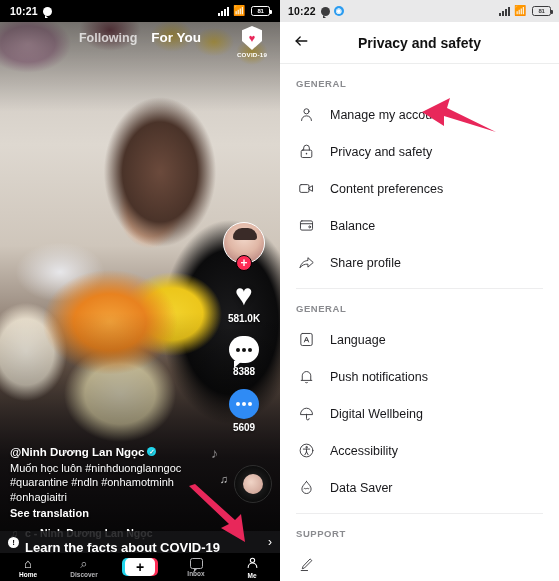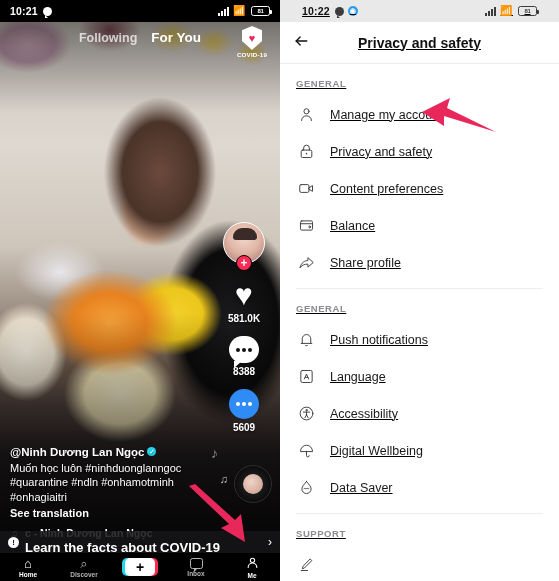--- a/index.html
+++ b/index.html
@@ -1,21 +1,21 @@
 <!DOCTYPE html>
 <html><head>
 <meta charset="utf-8">
 <style>
   * { box-sizing: border-box; margin: 0; padding: 0; }
   html, body {
     width: 559px; height: 581px;
     font-family: "Liberation Sans", sans-serif;
     overflow: hidden; background: #000;
   }
-  .screen { position: relative; width: 559px; height: 581px; display: flex; text-decoration: underline; }
+  .screen { position: relative; width: 559px; height: 581px; display: flex; }
 
   
   .phone-left {
     position: relative; width: 280px; height: 581px;
     background: #000; overflow: hidden;
   }
   .statusbar-l {
     position: relative; height: 22px; background: #000; color: #fff;
     display: flex; align-items: center; padding: 0 10px; z-index: 40;
     font-size: 10px;
@@ -164,21 +164,21 @@
     background:#20d5ec;border-radius:5px 0 0 5px;z-index:-1;}
   .plus-btn::after{content:"";position:absolute;right:-3px;top:0;width:10px;height:18px;
     background:#fe2c55;border-radius:0 5px 5px 0;z-index:-1;}
   .inbox-ic{width:13px;height:11px;border:1.6px solid #b5b5b8;border-radius:2.5px;position:relative;}
   .inbox-ic::after{content:"";position:absolute;left:3px;bottom:-4px;
     border-top:4px solid #b5b5b8;border-right:4px solid transparent;}
 
   
   .phone-right{ position:relative; width:279px; height:581px; background:#fff; overflow:hidden; }
   .statusbar-r{ height:22px; background:#e9e9ea; color:#111;
-    display:flex;align-items:center;padding:0 22px;font-size:10px;}
+    display:flex;align-items:center;padding:0 8px;font-size:10px;}
   .statusbar-r .sb-time{color:#111;}
   .sb-msg-dot-d{width:9px;height:9px;border-radius:50%;background:#3c3c3e;margin-left:5px;position:relative;}
   .sb-msg-dot-d::after{content:"";position:absolute;left:2px;bottom:-2px;
     border-left:3px solid #3c3c3e;border-top:3px solid transparent;}
   .sb-blue{width:10px;height:10px;border-radius:50%;background:#2b9cf0;margin-left:4px;
     color:#fff;font-size:7px;line-height:10px;text-align:center;font-weight:700;}
   .sb-right-r{margin-left:auto;display:flex;align-items:center;gap:5px;}
   .sb-right-r .bars i{background:#3c3c3e;}
   .sb-right-r .wifi-g{color:#3c3c3e;}
   .batt-d{width:19px;height:9.5px;border:1.2px solid #3c3c3e;border-radius:2.5px;position:relative;
@@ -419,57 +419,57 @@
         <span class="lb">Share profile</span>
       </div>
 
       <div class="sep"></div>
 
       <div class="sec-h">GENERAL</div>
 
       <div class="row">
         <span class="ic">
           <svg class="svgi" viewBox="0 0 24 24">
+              <rect x="4" y="3.5" width="16" height="17" rx="2.2"></rect>
+              <path d="M9 15.5l3-7 3 7M10.1 13.2h3.8"></path>
+            </svg>
+        </span>
+        <span class="lb">Language</span>
+      </div>
+
+      <div class="row">
+        <span class="ic">
+          <svg class="svgi" viewBox="0 0 24 24">
               <path d="M6 17V11a6 6 0 0 1 12 0v6"></path>
               <path d="M4.5 17.5h15"></path>
               <path d="M10.3 20.2a2 2 0 0 0 3.4 0"></path>
             </svg>
         </span>
         <span class="lb">Push notifications</span>
       </div>
 
       <div class="row">
         <span class="ic">
           <svg class="svgi" viewBox="0 0 24 24">
-              <rect x="4" y="3.5" width="16" height="17" rx="2.2"></rect>
-              <path d="M9 15.5l3-7 3 7M10.1 13.2h3.8"></path>
-            </svg>
-        </span>
-        <span class="lb">Language</span>
+              <path d="M3.5 13a8.5 8.5 0 0 1 17 0z"></path>
+              <path d="M12 13v6.2a1.9 1.9 0 0 0 3.8 0"></path>
+            </svg>
+        </span>
+        <span class="lb">Digital Wellbeing</span>
       </div>
 
       <div class="row">
         <span class="ic">
           <svg class="svgi" viewBox="0 0 24 24">
               <circle cx="12" cy="12" r="9"></circle>
               <circle cx="12" cy="7.3" r="1"></circle>
               <path d="M7.5 10h9M12 10v4M12 14l-2.3 4M12 14l2.3 4"></path>
             </svg>
         </span>
         <span class="lb">Accessibility</span>
-      </div>
-
-      <div class="row">
-        <span class="ic">
-          <svg class="svgi" viewBox="0 0 24 24">
-              <path d="M3.5 13a8.5 8.5 0 0 1 17 0z"></path>
-              <path d="M12 13v6.2a1.9 1.9 0 0 0 3.8 0"></path>
-            </svg>
-        </span>
-        <span class="lb">Digital Wellbeing</span>
       </div>
 
       <div class="row">
         <span class="ic">
           <svg class="svgi" viewBox="0 0 24 24">
               <path d="M12 3.5C8.5 8 5.5 10.5 5.5 14a6.5 6.5 0 0 0 13 0c0-3.5-3-6-6.5-10.5z"></path>
               <path d="M8.5 13.5c1.2-1.4 2.3 1.4 3.5 0s2.3 1.4 3.5 0"></path>
             </svg>
         </span>
         <span class="lb">Data Saver</span>

